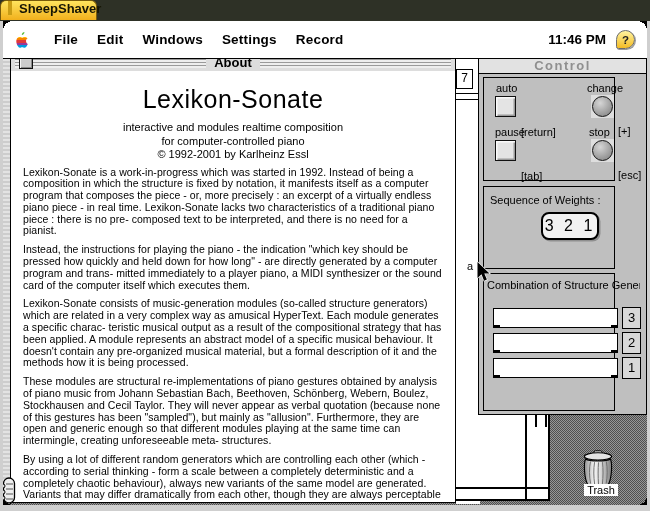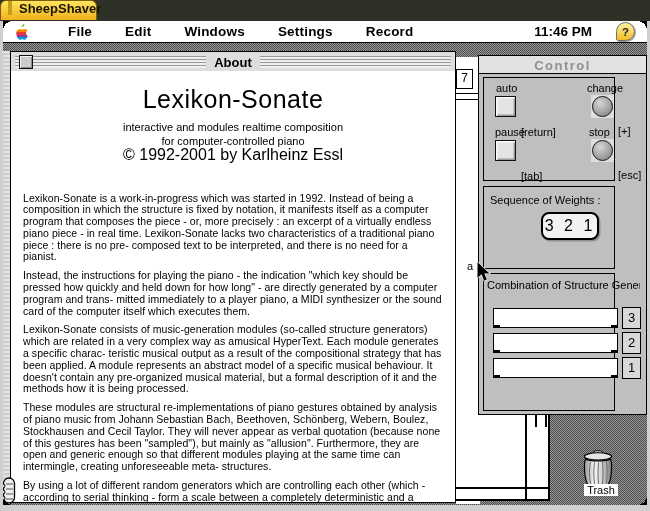--- a/index.html
+++ b/index.html
@@ -17,22 +17,22 @@
   .fe-r{right:0;top:21px;width:3px;bottom:0;}
   .fe-b{left:0;right:0;bottom:0;height:6px;}
   
   .mac-screen{position:absolute;left:3px;top:21px;width:644px;height:484px;background:#fff;}
   .corner{position:absolute;width:7px;height:7px;z-index:40;}
   .c-tl{left:0;top:0;background:radial-gradient(circle at 100% 100%,transparent 6px,#000 6px);}
   .c-tr{right:0;top:0;background:radial-gradient(circle at 0% 100%,transparent 6px,#000 6px);}
   .c-br{right:0;bottom:0;background:radial-gradient(circle at 0% 0%,transparent 6px,#000 6px);}
   .c-bl{left:0;bottom:0;background:radial-gradient(circle at 100% 0%,transparent 6px,#000 6px);}
   
-  .menubar{position:absolute;left:0;top:0;width:100%;height:22px;box-sizing:border-box;background:#fff;
-           border-bottom:1.5px solid #000;display:flex;align-items:center;padding-left:13px;z-index:30;gap:14px;}
+  .menubar{position:absolute;left:0;top:0;width:100%;height:38px;box-sizing:border-box;background:#fff;
+           border-bottom:1.5px solid #000;display:flex;align-items:center;padding-left:13px;z-index:30;}
   .menu-apple{display:flex;align-items:center;margin-right:6px;}
   .menu-item{font-weight:bold;font-size:13.5px;margin-left:19px;letter-spacing:.2px;}
   .menu-item:first-of-type{margin-left:13px;}
   .menu-clock{margin-left:auto;font-weight:bold;font-size:13.5px;}
   .help-badge{width:17px;height:17px;margin:0 12px 0 10px;border-radius:50% 50% 50% 12%;
               background:linear-gradient(#fff3a0,#f3bc25);border:1px solid #6b6b6b;
               box-shadow:1px 1px 0 #9a9a9a;display:flex;align-items:center;justify-content:center;
               font-weight:bold;font-size:11.5px;color:#222;}
   
   .desktop{position:absolute;left:0;top:22px;right:0;bottom:0;
@@ -60,21 +60,21 @@
   .about-stripes{position:absolute;left:4px;right:4px;top:3.5px;bottom:3.5px;
                  background:repeating-linear-gradient(to bottom,#9a9a9a 0 1px,#eee 1px 3px);}
   .close-box{position:absolute;left:8px;top:3px;width:12px;height:12px;background:#ccc;border:1px solid #111;
              box-shadow:inset 1px 1px 0 #f4f4f4, inset -1px -1px 0 #8a8a8a;}
   .about-title{position:absolute;left:0;right:0;top:1px;text-align:center;}
   .about-title span{display:inline-block;background:#ddd;padding:0 8px;font-weight:bold;font-size:13px;}
   .about-content{position:absolute;left:0;right:0;top:19px;bottom:0;background:#fff;
                  padding:10px 9px 8px 9px;box-sizing:border-box;overflow:hidden;}
   .about-heading{text-align:center;font-size:25px;font-weight:normal;letter-spacing:.5px;margin:4px 0 7px 0;}
   .about-sub{text-align:center;font-size:11px;line-height:13.5px;}
-  .about-copy{text-align:center;font-size:16px;line-height:13.5px;margin-bottom:31px;}
+  .about-copy{text-align:center;font-size:11px;line-height:13.5px;margin-bottom:5px;}
   .about-content p{font-size:10.5px;line-height:11.8px;letter-spacing:.05px;margin:0 3px 7px 3px;}
   
   .control-win{position:absolute;left:475px;top:34px;width:169px;height:360px;box-sizing:border-box;
                background:#bfbfbf;border:1.5px solid #000;z-index:4;}
   .control-titlebar{position:absolute;left:0;right:0;top:0;height:17px;background:#e2e2e2;
                     border-bottom:1.5px solid #000;text-align:center;}
   .control-titlebar span{font-weight:bold;font-size:13px;color:#8f8f8f;letter-spacing:1.5px;line-height:16px;}
   .ctl-section{position:absolute;left:4px;width:132px;box-sizing:border-box;border:1.5px solid #000;background:#bfbfbf;}
   .sec-buttons{top:21px;height:104px;}
   .sec-weights{top:130px;height:83px;}

